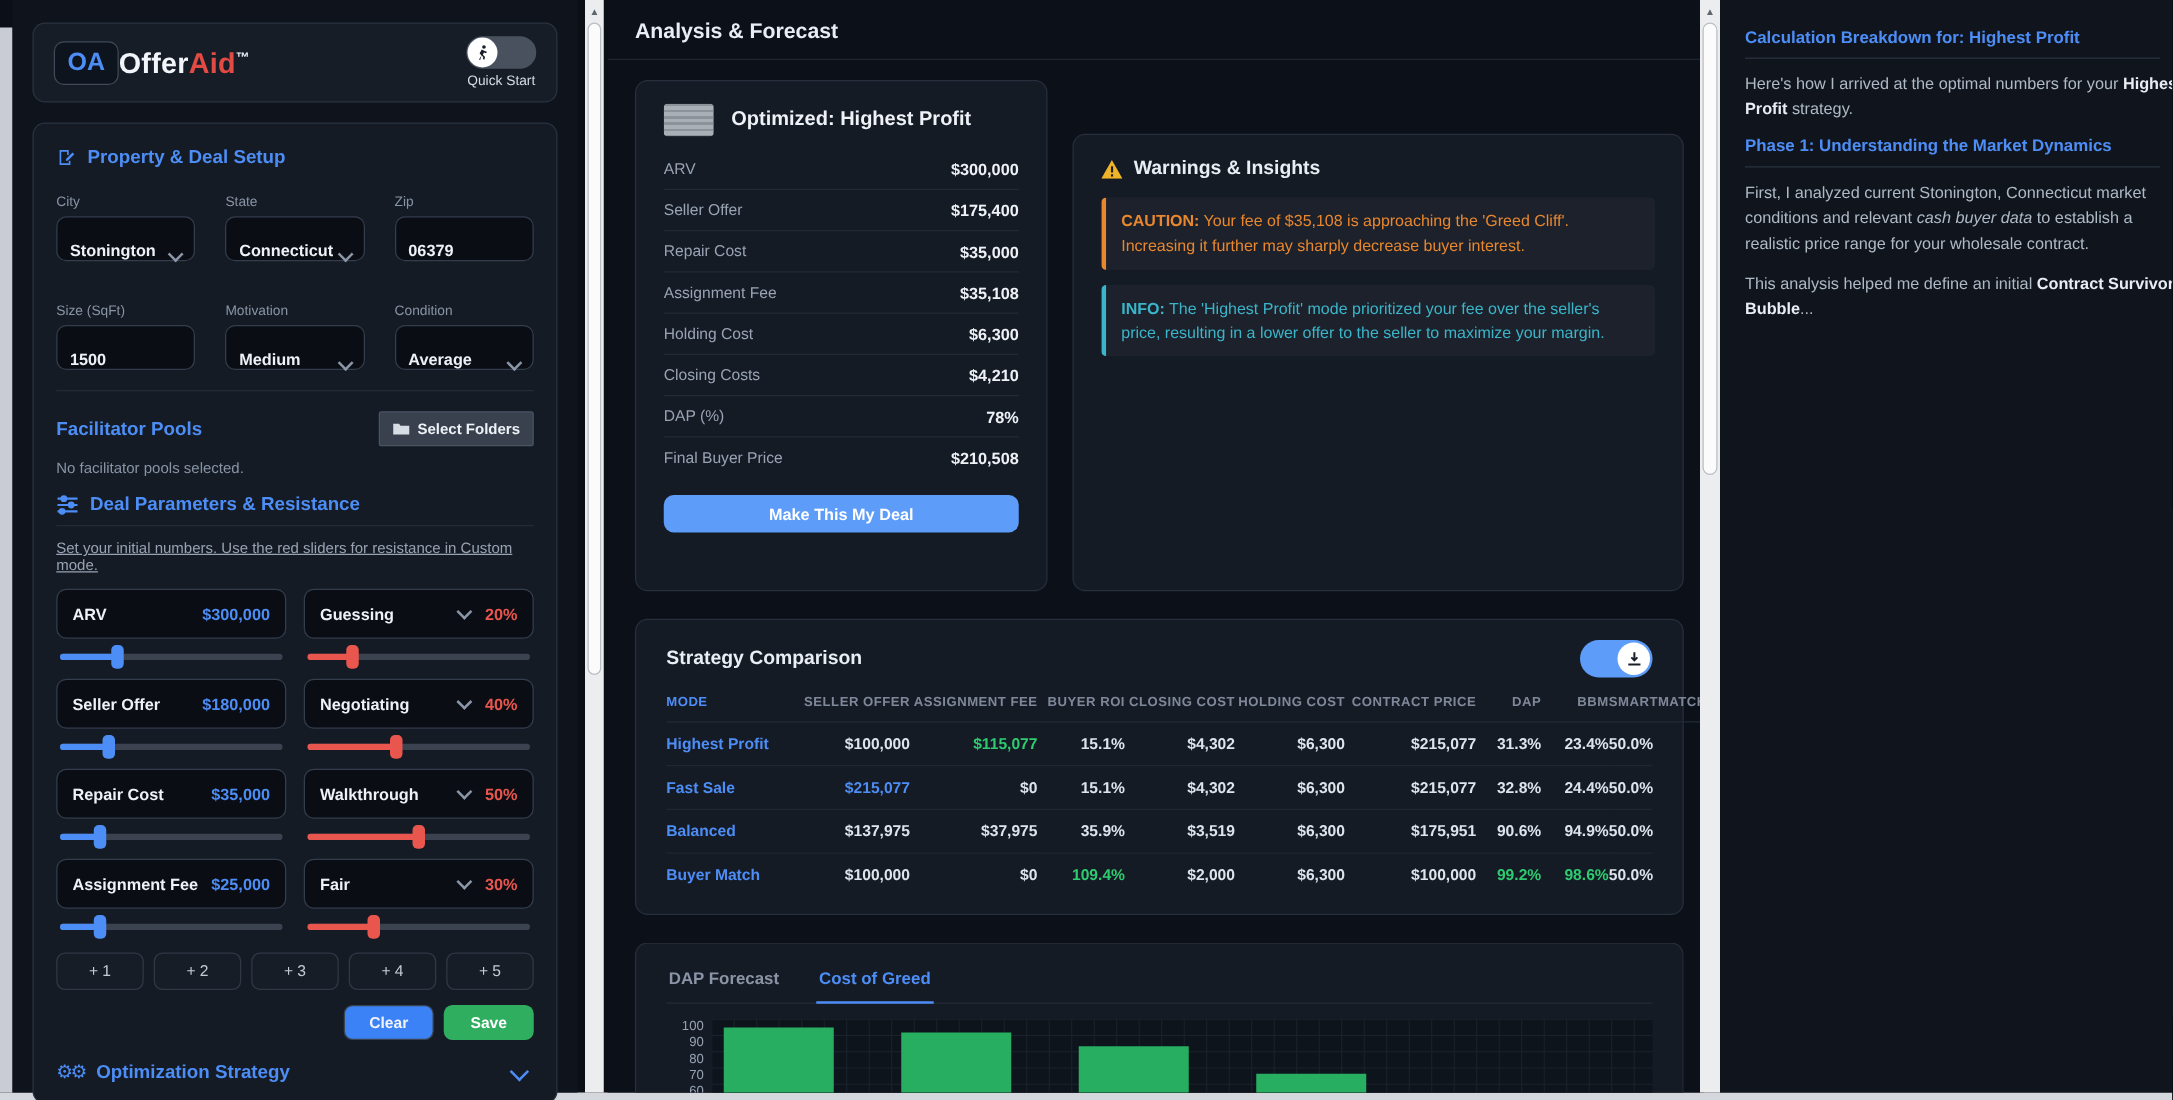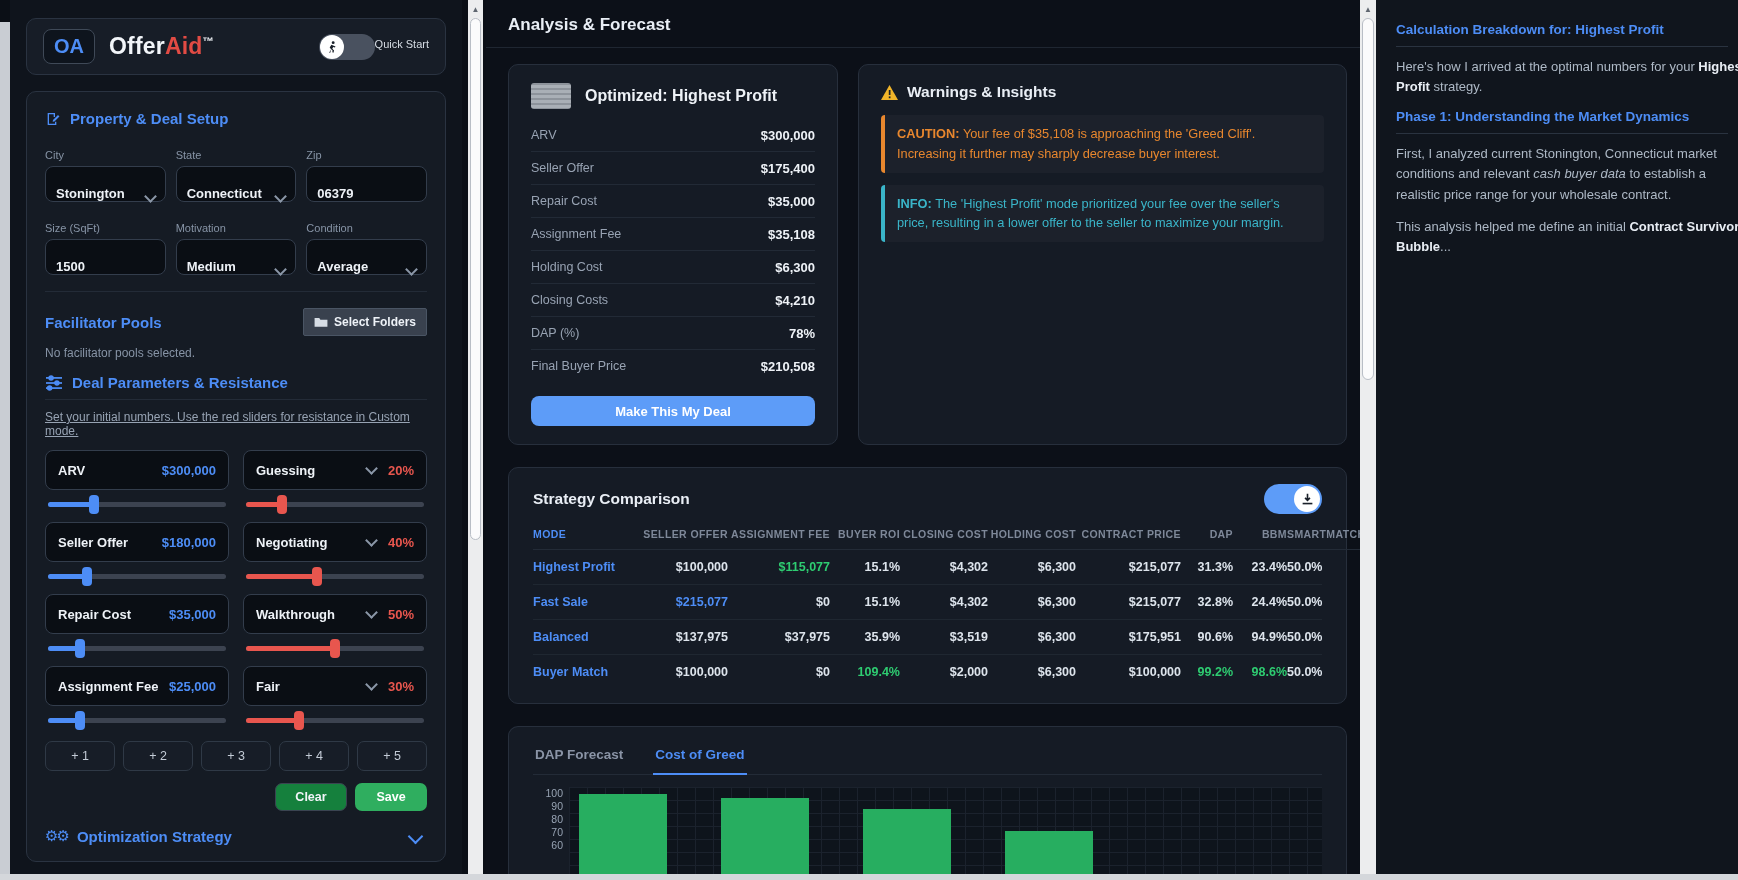--- a/index.html
+++ b/index.html
@@ -15,44 +15,44 @@
     border:1px solid #b9bec6;border-radius:7px;}
   .vscroll-a{left:468px;}
   .vscroll-b{left:1360px;width:16px;}
   .vscroll-b .thumb{height:360px;}
 
   
   .sidebar{position:absolute;left:10px;top:0;width:452px;height:874px;background:#0f141c;
     padding:18px 16px;box-sizing:border-box;}
   .brand-card{background:#171d27;border:1px solid #2a3341;border-radius:10px;
     padding:10px 16px;display:flex;justify-content:space-between;align-items:center;margin-bottom:16px;}
-  .brand-left{display:flex;align-items:center;gap:14px;}
+  .brand-left{display:flex;align-items:center;gap:0;}
   .logo-box{border:1px solid #3f4957;background:#0e141d;border-radius:8px;padding:5px 10px;
     color:#4d8df6;font-size:20px;font-weight:bold;}
   .brand-name{font-size:23px;font-weight:bold;color:#f2f5f9;letter-spacing:.2px;}
   .brand-name .aid{color:#e14b44;}
   .brand-name .tm{font-size:11px;vertical-align:super;}
-  .qs-wrap{display:flex;flex-direction:row;align-items:flex-start;}
+  .qs-wrap{display:flex;flex-direction:column;align-items:center;}
   .qs-toggle{width:56px;height:26px;border-radius:13px;background:#49515f;position:relative;cursor:pointer;}
   .qs-knob{position:absolute;left:1px;top:1px;width:24px;height:24px;border-radius:50%;background:#fff;
     display:flex;align-items:center;justify-content:center;}
   .qs-label{font-size:11px;color:#d6dce4;margin-top:4px;}
 
   .main-card{background:#151b24;border:1px solid #2a3341;border-radius:10px;padding:14px 18px 16px;}
   .sec-head{display:flex;align-items:center;gap:9px;margin:4px 0 12px;}
   .sec-title{color:#4d8df6;font-size:15px;font-weight:bold;}
   .contract-row{display:flex;gap:8px;}
   .text-input{flex:1;height:34px;background:#0a0e14;border:1px solid #333d4c;border-radius:8px;
     color:#e8edf4;font-size:13px;padding:0 12px;box-sizing:border-box;outline:none;
     font-family:"Liberation Sans","DejaVu Sans",sans-serif;}
   .text-input::placeholder{color:#5c6878;}
   .btn{display:flex;align-items:center;justify-content:center;cursor:pointer;box-sizing:border-box;}
   .load-btn{width:64px;height:34px;background:#1b222d;border:1px solid #39434f;border-radius:8px;
     color:#f0f3f8;font-size:13px;font-weight:bold;}
-  .fields{display:grid;grid-template-columns:1fr 1fr 1fr;gap:10px;margin-top:4px;}
+  .fields{display:grid;grid-template-columns:1fr 1fr 1fr;gap:24px;margin-top:4px;}
   .f-label{font-size:11px;color:#8794a6;margin:10px 0 5px;}
   .f-ctl{height:34px;background:#0a0e14;border:1px solid #333d4c;border-radius:8px;color:#eef2f7;
     font-size:13px;font-weight:bold;padding:0 10px;display:flex;align-items:flex-end;justify-content:space-between;}
   .chev{width:7px;height:7px;border-right:2px solid #8b97a8;border-bottom:2px solid #8b97a8;
     transform:rotate(45deg);margin-top:-3px;flex:none;}
   .divider{height:1px;background:#232b37;margin:16px 0;}
   .fac-row{display:flex;justify-content:space-between;align-items:center;}
   .folders-btn{height:28px;background:#39414e;border:1px solid #4a5564;border-radius:2px;color:#eef2f7;
     font-size:12px;font-weight:bold;padding:0 10px;gap:6px;}
   .muted{font-size:12px;color:#8794a6;margin:10px 0 14px;}
@@ -66,38 +66,38 @@
   .r-right{display:flex;align-items:center;gap:12px;}
   .slider{position:relative;height:5px;border-radius:3px;background:#3c4350;margin:12px 3px 2px;}
   .slider .fill{position:absolute;left:0;top:0;bottom:0;border-radius:3px;}
   .slider .knob{position:absolute;top:-7px;width:10px;height:19px;border-radius:4px;margin-left:-5px;}
   .slider.blue .fill,.slider.blue .knob{background:#4d8df6;}
   .slider.red .fill,.slider.red .knob{background:#e8564e;}
   .inc-row{display:flex;gap:8px;margin-top:16px;}
   .inc-btn{flex:1;height:30px;background:#171d27;border:1px solid #2f3946;border-radius:7px;
     color:#c3cbd6;font-size:12.5px;}
   .act-row{display:flex;justify-content:flex-end;gap:8px;margin-top:12px;}
-  .clear-btn{width:72px;height:28px;background:#15803d;border:1px solid #3a4451;border-radius:7px;
+  .clear-btn{width:72px;height:28px;background:#3b82f6;border:1px solid #3a4451;border-radius:7px;
     color:#f0f3f8;font-size:12.5px;font-weight:bold;}
   .save-btn{width:72px;height:28px;background:#2fae5f;border-radius:7px;color:#fff;
     font-size:12.5px;font-weight:bold;}
   .opt-head{display:flex;justify-content:space-between;align-items:center;margin-top:16px;}
   .blue-chev{width:9px;height:9px;border-right:2.5px solid #4d8df6;border-bottom:2.5px solid #4d8df6;
     transform:rotate(45deg);margin-right:6px;}
 
   
   .center{position:absolute;left:486px;top:0;width:877px;height:874px;background:#0c1018;
     padding:0 16px 0 22px;box-sizing:border-box;overflow:hidden;}
   .center-head{padding:15px 0 12px;border-bottom:1px solid #1f2631;margin:0 -16px 0 -22px;
     padding-left:22px;}
   .center-head h1{margin:0;font-size:17px;font-weight:bold;color:#e9eef5;}
   .row-top{display:flex;gap:20px;margin-top:16px;}
   .card{background:#151b25;border:1px solid #272f3c;border-radius:10px;box-sizing:border-box;}
   .card-opt{width:330px;min-height:366px;padding:18px 22px;flex:none;}
-  .card-warn{flex:1;min-height:366px;padding:18px 22px;}
+  .card-warn{flex:1;min-height:366px;padding:18px 22px;margin-top:43px;}
   .opt-title-row{display:flex;align-items:center;gap:14px;margin-bottom:10px;}
   .thumb-img{width:40px;height:26px;border-radius:3px;background:#a9afb6;
     background-image:repeating-linear-gradient(#8d939b 0 2px,transparent 2px 5px);flex:none;}
   .opt-title{font-size:16px;font-weight:bold;color:#eef2f7;}
   .o-row{display:flex;justify-content:space-between;align-items:center;padding:8.5px 0;
     border-bottom:1px solid #222a36;}
   .o-row:last-child{border-bottom:none;}
   .o-label{font-size:12.5px;color:#98a3b3;}
   .o-val{font-size:13px;font-weight:bold;color:#eef2f7;}
   .cta-btn{margin-top:14px;height:30px;width:100%;background:#5d9cf8;border-radius:8px;color:#fff;

